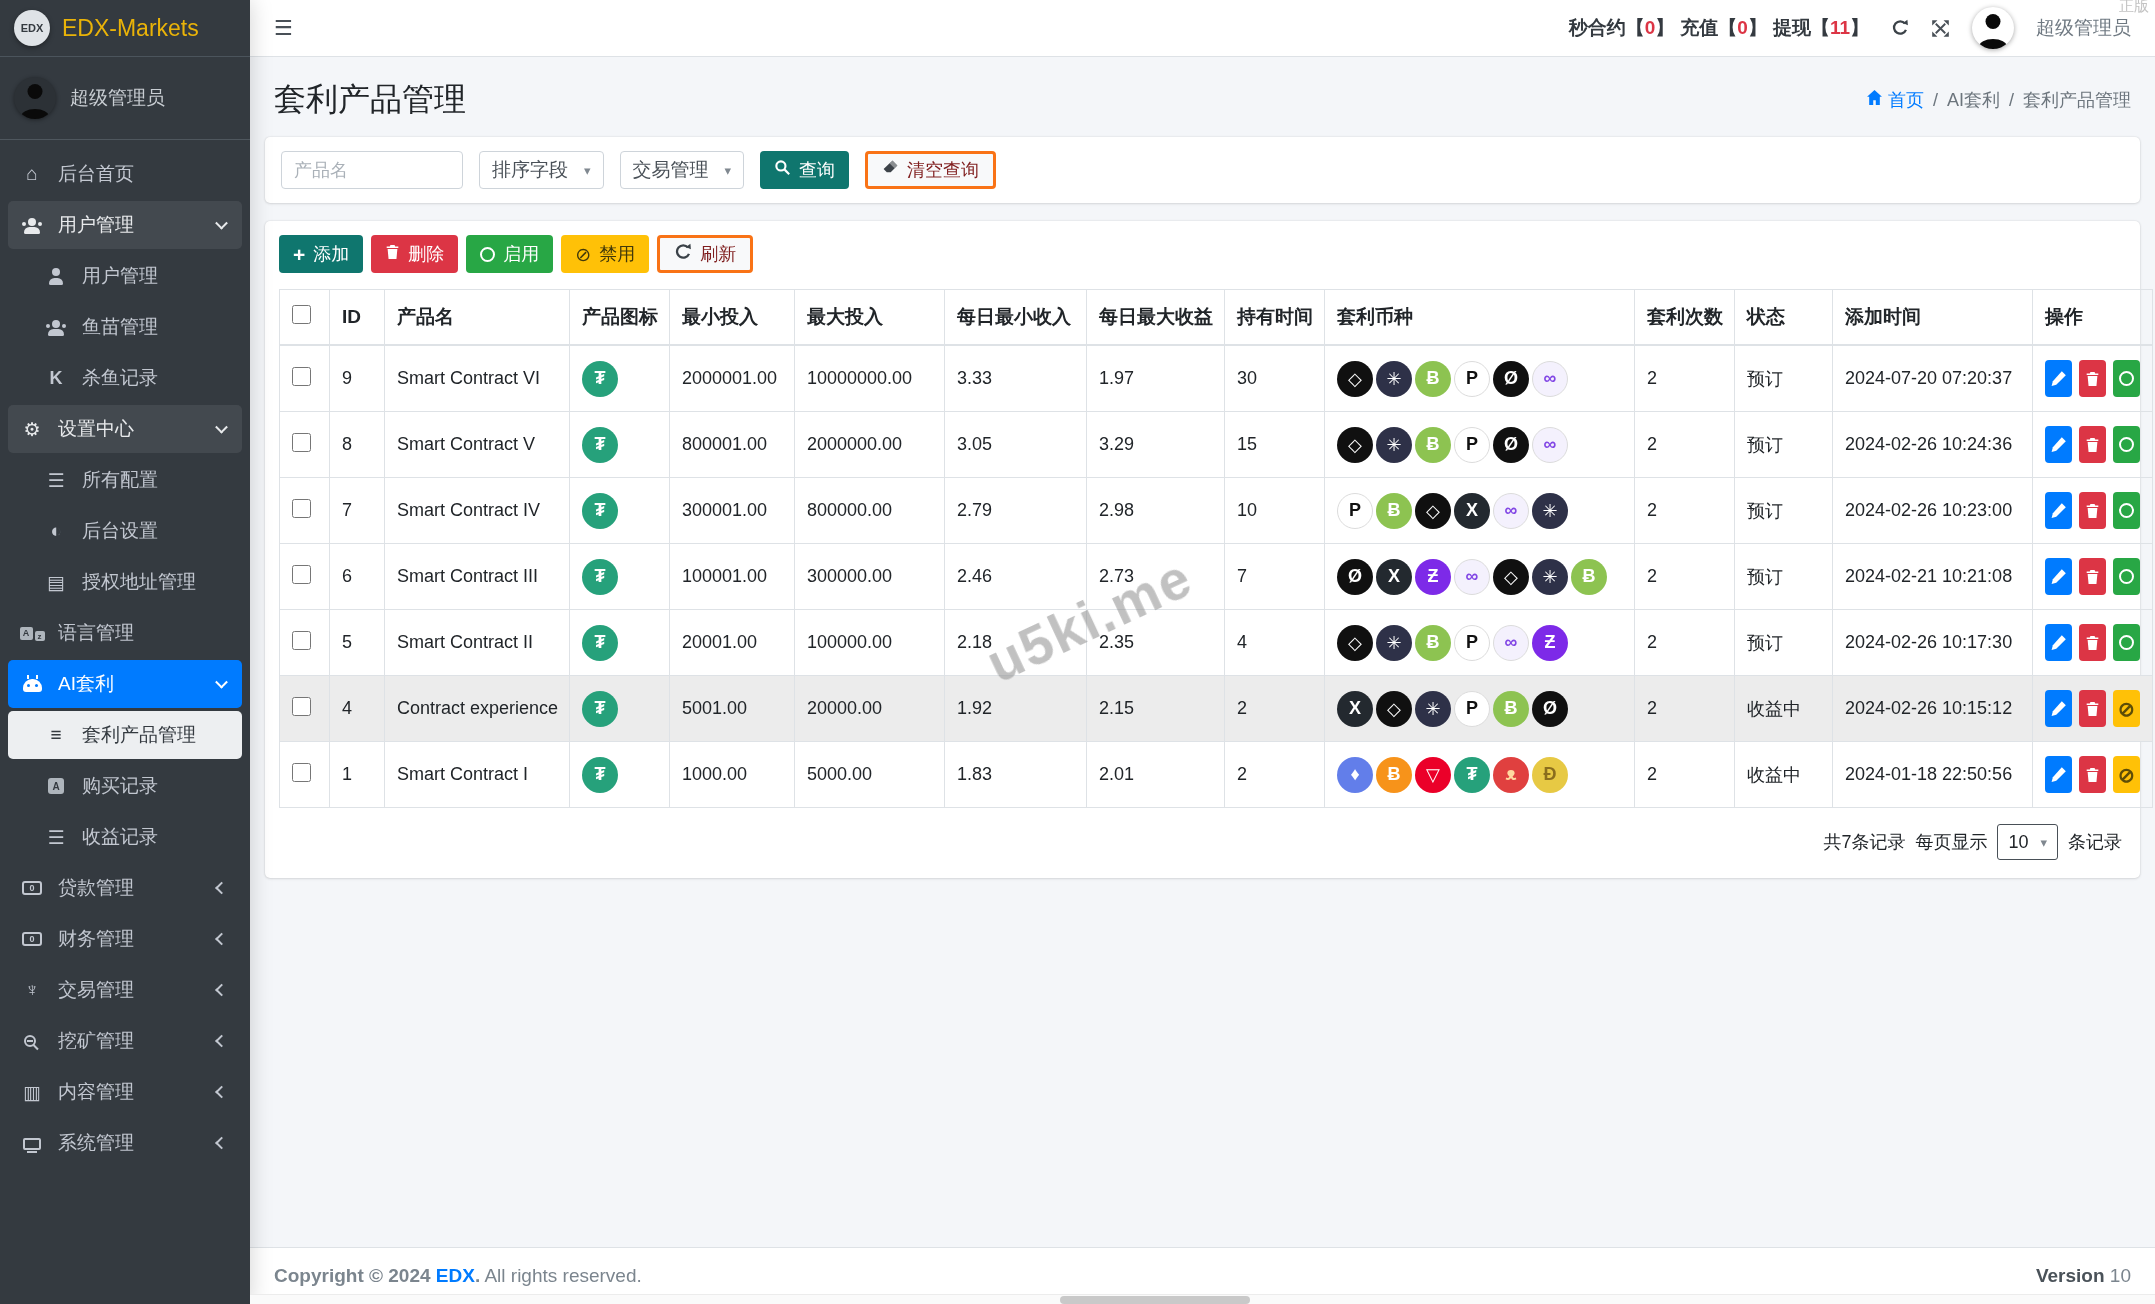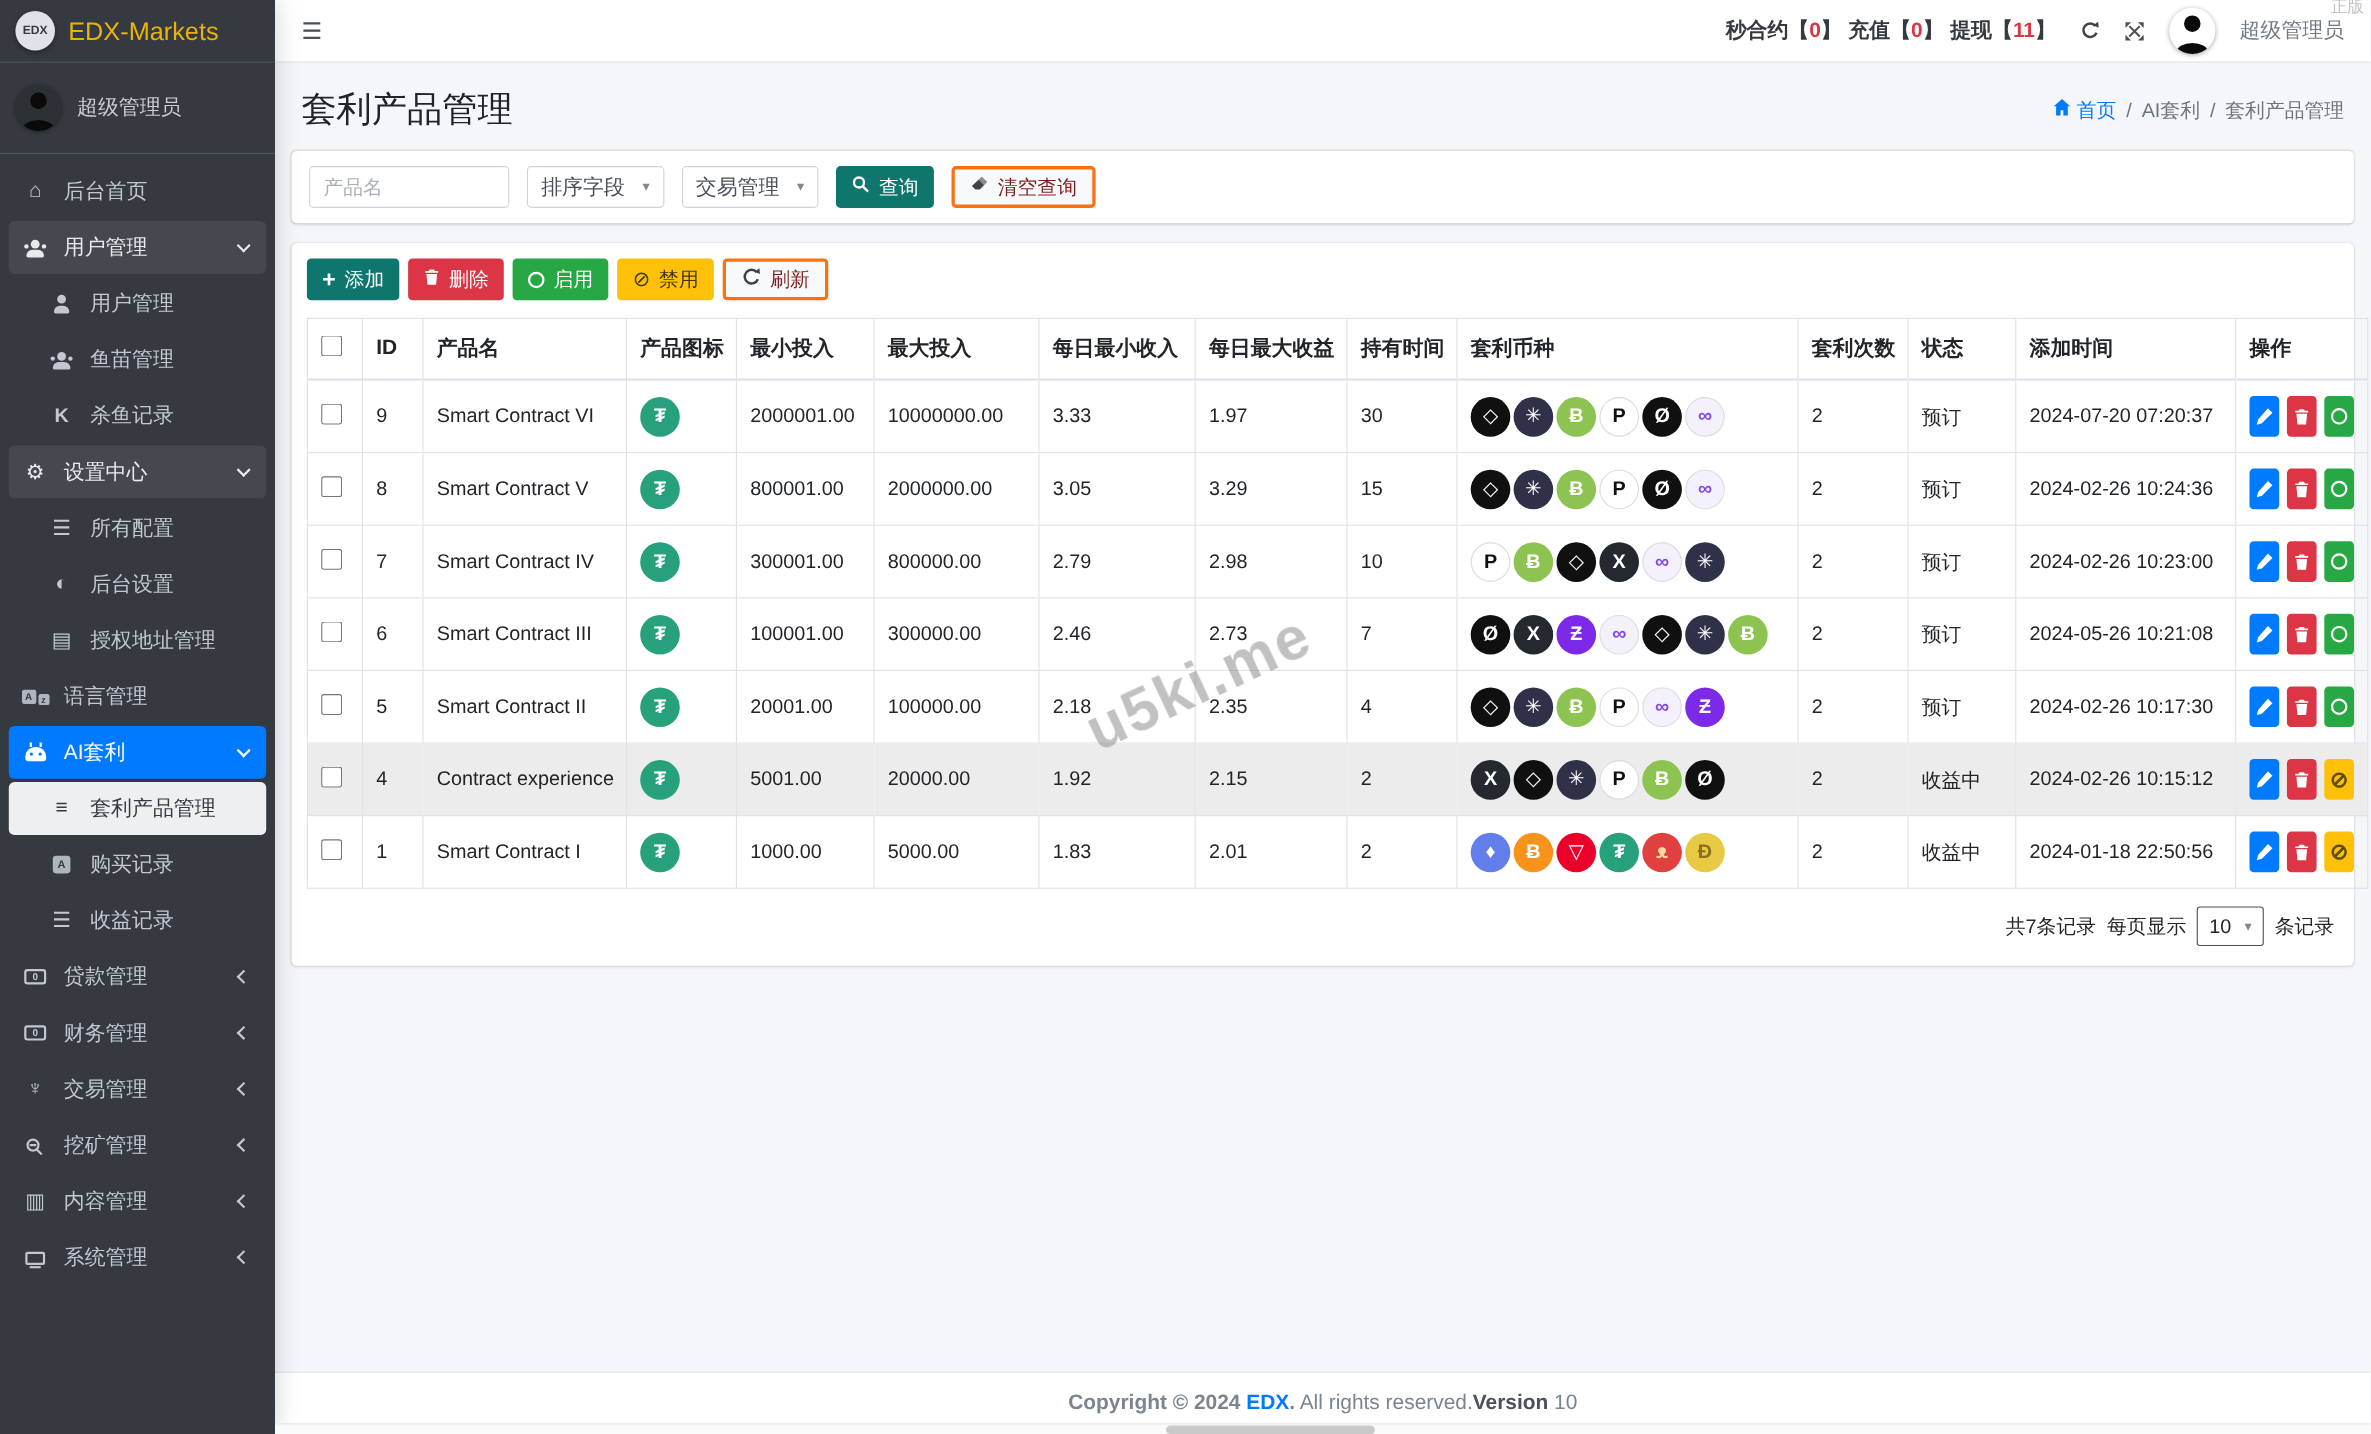--- a/index.html
+++ b/index.html
@@ -111,21 +111,21 @@
   .op.del{background:#dc3545}
   .op.en{background:#28a745;color:#fff}
   .op.dis{background:#ffc107;color:#5d4d07;font-size:20px;font-weight:bold}
   input[type=checkbox]{width:19px;height:19px;margin:0}
 
   .pagination{display:flex;justify-content:flex-end;align-items:center;gap:10px;padding:16px 4px 18px;font-size:18px}
   .page-select{border:1px solid #495057;border-radius:3px;height:36px;display:inline-flex;align-items:center;gap:12px;
                padding:0 10px;font-size:18px;cursor:pointer;background:#fff}
 
   footer{margin-top:auto;background:#fff;border-top:1px solid #dee2e6;padding:17px 24px;display:flex;
-         justify-content:center;font-size:19px;color:#7b858e}
+         justify-content:space-between;font-size:19px;color:#7b858e}
   footer .left b{color:#7b858e}
   footer a{color:#007bff;font-weight:bold;text-decoration:none}
   footer .right b{color:#4a5259}
 
   .wm-table{position:fixed;left:980px;top:588px;font-size:55px;font-weight:600;color:#8f8f8f;opacity:.55;
             transform:rotate(-25deg);letter-spacing:2px;z-index:40;pointer-events:none}
   .wm-corner{position:fixed;top:-3px;right:6px;font-size:15px;color:#c3c3c3;z-index:50;pointer-events:none}
 
   .hscroll{position:fixed;bottom:0;left:250px;right:0;height:10px;background:#fafafa;border-top:1px solid #ececec;z-index:30}
   .hthumb{position:absolute;left:810px;top:1px;width:190px;height:8px;border-radius:4px;background:#c9c9c9}
@@ -585,21 +585,21 @@
                 <span class="coin" title="XRP" style="background: rgb(35, 41, 47); color: rgb(255, 255, 255);">X</span>
                 <span class="coin" title="ZEC" style="background: rgb(125, 42, 232); color: rgb(255, 255, 255);">Ƶ</span>
                 <span class="coin" title="MATIC" style="background: rgb(244, 241, 253); color: rgb(130, 71, 229); border: 1px solid rgb(220, 220, 220);">∞</span>
                 <span class="coin" title="EOS" style="background: rgb(16, 16, 16); color: rgb(255, 255, 255);">◇</span>
                 <span class="coin" title="ATOM" style="background: rgb(46, 49, 72); color: rgb(255, 255, 255);">✳</span>
                 <span class="coin" title="BCH" style="background: rgb(141, 195, 81); color: rgb(255, 255, 255);">Ƀ</span>
               </div>
             </td>
             <td>2</td>
             <td>预订</td>
-            <td>2024-05-26 10:21:08</td>
+            <td>2024-02-21 10:21:08</td>
             <td>
               <div class="ops">
                 <button class="op edit">
                   <svg width="17" height="17" viewBox="0 0 16 16">
                     <path fill="#fff" d="M11.1 1.1l3.8 3.8-9 9-4.4 1.2 1.2-4.4z"></path>
                   </svg>
                 </button>
                 <button class="op del">
                   <svg width="15" height="16" viewBox="0 0 16 16">
                     <path fill="#fff" d="M5.8.6h4.4l.7 1.5h3.3v1.6H1.8V2.1h3.3zM2.8 4.9h10.4l-1 10.5H3.8z"></path>

